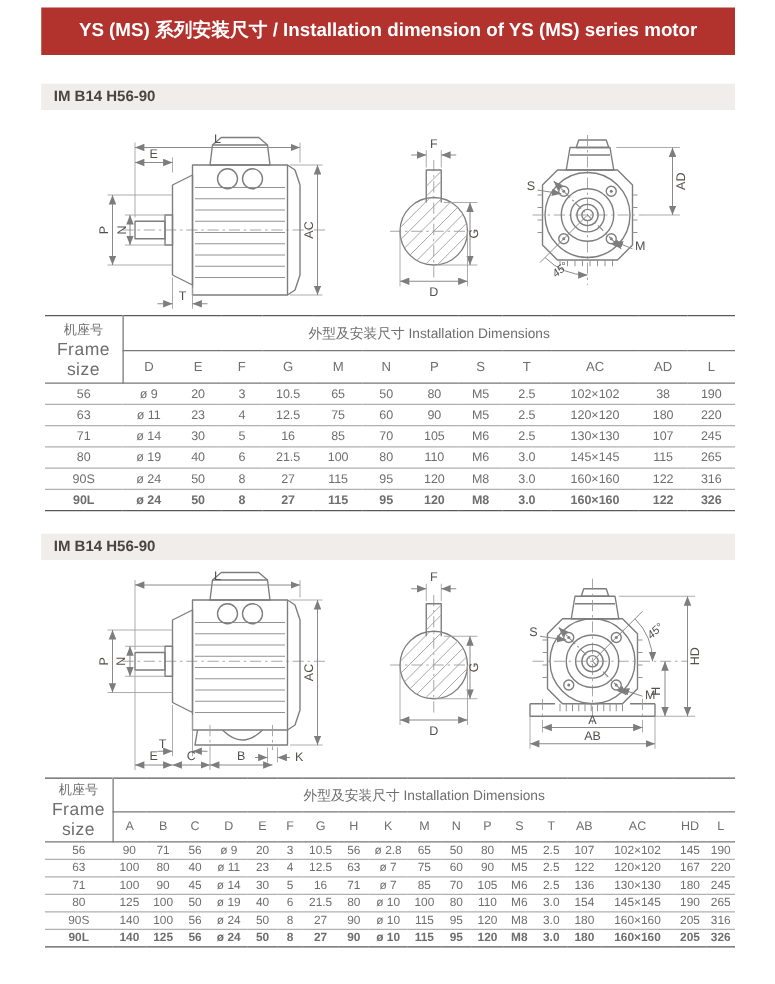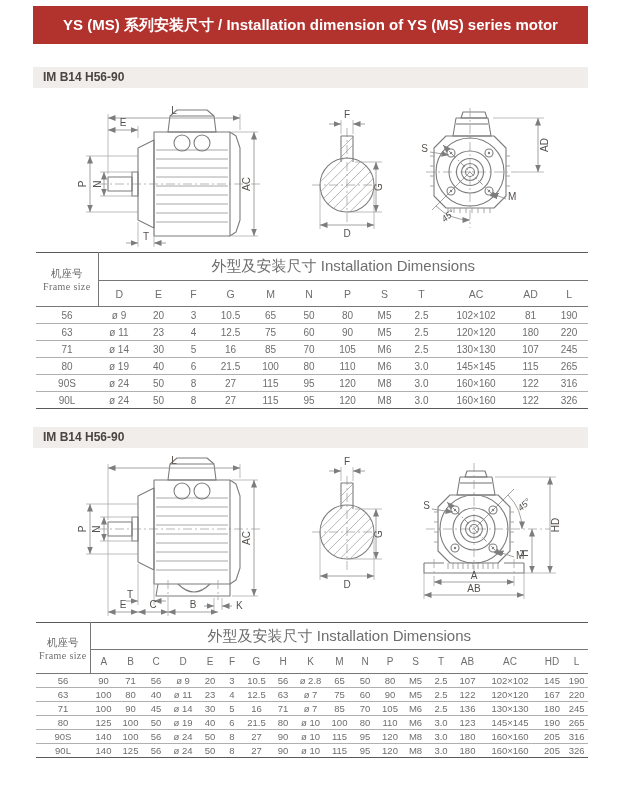--- a/index.html
+++ b/index.html
@@ -25,25 +25,25 @@
   .hatch line { stroke:#9a9a9a; stroke-width:0.7; }
   .dot   { fill:#7d7d7d; }
   .ital  { font-style:italic; font-size:9px; }
   table.dimtable { position:absolute; left:36px; border-collapse:collapse; table-layout:fixed;
                    width:552px; color:#6e6e6e;
                    border-top:1.5px solid #5a5a5a; border-bottom:1.5px solid #5a5a5a; }
   #table1 { top:252px; }
   #table2 { top:622px; }
   .dimtable th, .dimtable td { font-weight:normal; text-align:center; padding:0; vertical-align:middle; }
   th.frame { border-right:1px solid #777; border-bottom:1px solid #777; font-size:10.5px;margin-left:40px; }
-  th.frame .en { font-family:Liberation Serif, serif; font-size:10px; letter-spacing:0.4px;text-align:center; }
-  th.span  { border-bottom:1px solid #777; font-size:15px; }
+  th.frame .en { font-family:Liberation Sans, sans-serif; font-size:14px; letter-spacing:0.4px;text-align:center; }
+  th.span  { border-bottom:1px solid #777; font-size:11px; }
   tr.letters th { border-bottom:1px solid #777; }
   .dimtable tbody td { border-bottom:1px solid #b0b0b0; }
-  .dimtable tbody tr:last-child td { border-bottom:none; }
+  .dimtable tbody tr:last-child td { border-bottom:none;font-weight:bold; }
   #table1 th.span { height:27px; }
   #table1 tr.letters th { height:25px; font-size:10.5px; }
   #table1 tbody td { height:16px; font-size:10px; }
   #table2 th.span { height:26px; }
   #table2 tr.letters th { height:23px; font-size:10px; }
   #table2 tbody td { height:13px; font-size:9.5px; }
 </style>
 </head>
 <body>
 
@@ -214,21 +214,21 @@
         <td>ø 9</td>
         <td>20</td>
         <td>3</td>
         <td>10.5</td>
         <td>65</td>
         <td>50</td>
         <td>80</td>
         <td>M5</td>
         <td>2.5</td>
         <td>102×102</td>
-        <td>81</td>
+        <td>38</td>
         <td>190</td>
       </tr>
       <tr>
         <td>63</td>
         <td>ø 11</td>
         <td>23</td>
         <td>4</td>
         <td>12.5</td>
         <td>75</td>
         <td>60</td>
@@ -573,21 +573,21 @@
         <td>40</td>
         <td>6</td>
         <td>21.5</td>
         <td>80</td>
         <td>ø 10</td>
         <td>100</td>
         <td>80</td>
         <td>110</td>
         <td>M6</td>
         <td>3.0</td>
-        <td>123</td>
+        <td>154</td>
         <td>145×145</td>
         <td>190</td>
         <td>265</td>
       </tr>
       <tr>
         <td>90S</td>
         <td>140</td>
         <td>100</td>
         <td>56</td>
         <td>ø 24</td>

